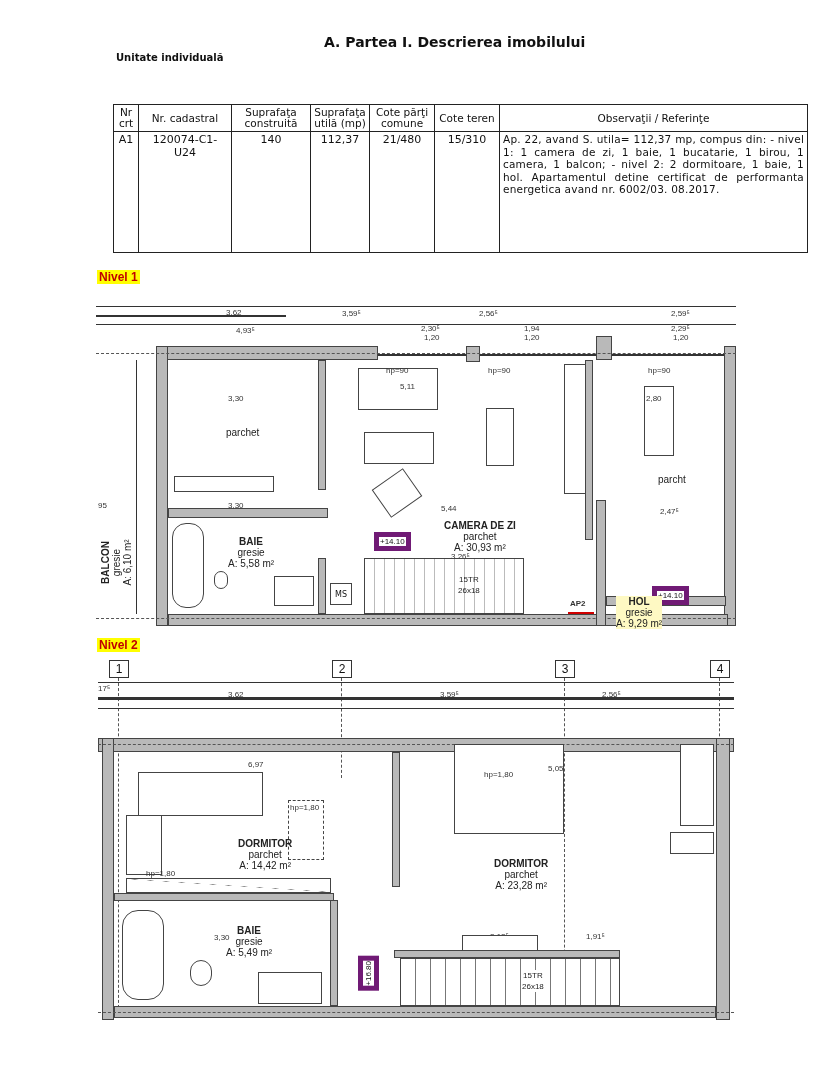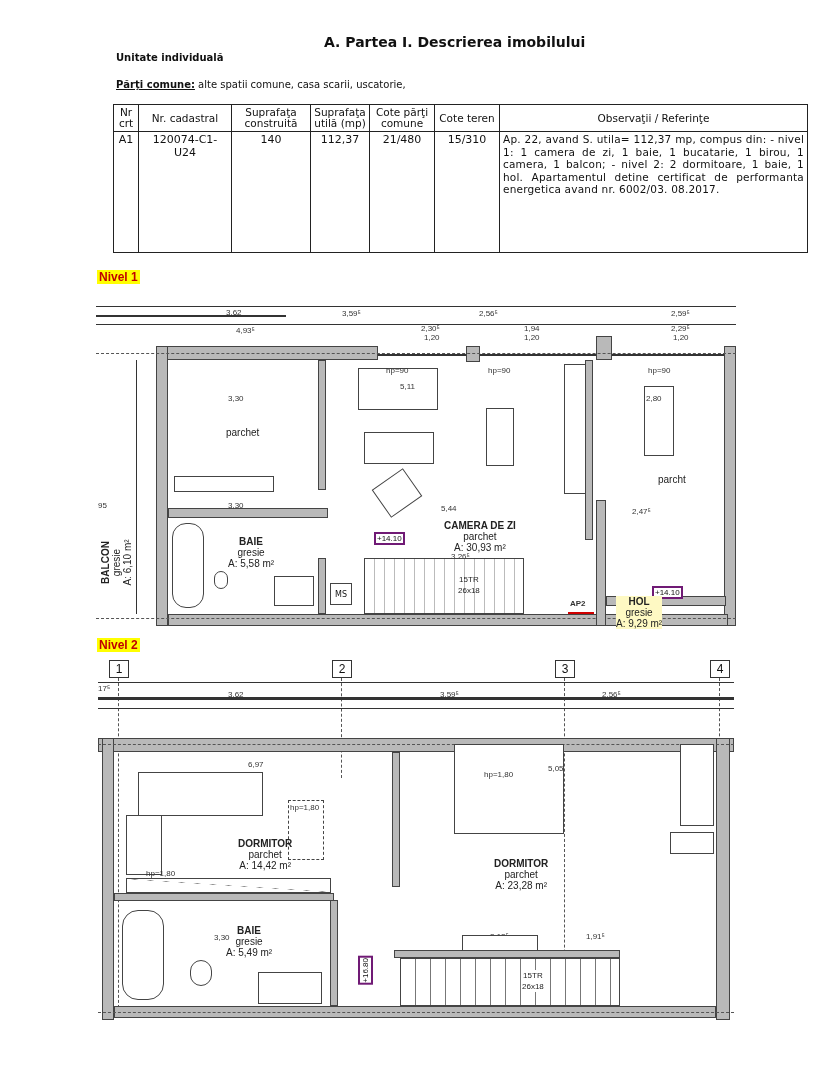--- a/index.html
+++ b/index.html
@@ -23,29 +23,28 @@
   .wall { position: absolute; background: #b9b9b9; border: 1px solid #444; box-sizing: border-box; }
   .line { position: absolute; background: #333; }
   .dash-h { position: absolute; height: 0; border-top: 1.5px dashed #555; }
   .dash-v { position: absolute; width: 0; border-left: 1.5px dashed #555; }
   .dim { position: absolute; font-size: 8px; color: #333; font-family: "Liberation Sans", sans-serif; white-space: nowrap; }
   .room { position: absolute; text-align: center; font-family: "Liberation Sans", sans-serif; font-size: 10px; line-height: 11px; color: #222; }
   .room .rn { font-weight: bold; font-size: 10px; }
   .box { position: absolute; border: 1px solid #444; box-sizing: border-box; background: #fff; }
   .axis { position: absolute; width: 18px; height: 16px; border: 1px solid #333; font-size: 12px;
           text-align: center; line-height: 16px; font-family: "Liberation Sans", sans-serif; background:#fff; }
-  .elev { position: absolute; border: 2px solid #701a75; font-size: 8px; padding: 0 1px; font-family: "Liberation Sans", sans-serif; background:#fff; }
+  .elev { position: absolute; border: 5px solid #701a75; font-size: 8px; padding: 0 1px; font-family: "Liberation Sans", sans-serif; background:#fff; }
 </style>
 </head>
 <body>
 
 <div class="abs title">A. Partea I. Descrierea imobilului</div>
 <div class="abs subtitle">Unitate individuală</div>
 <div class="abs addr">
-  <div><span class="parti-label">Părţi comune:</span><span> alte spatii comune, casa scarii, uscatorie,</span></div>
 </div>
 
 <table class="reg">
   <thead>
     <tr>
       <th style="width:18px">Nr crt</th>
       <th style="width:86px">Nr. cadastral</th>
       <th style="width:72px">Suprafaţa construită</th>
       <th style="width:52px">Suprafaţa utilă (mp)</th>
       <th style="width:58px">Cote părţi comune</th>
@@ -150,21 +149,21 @@
   <div class="room" style="left:362px; top:278px; font-size:8px;">
     <div>15TR</div>
     <div>26x18</div>
   </div>
 
   <div class="box" style="left:548px; top:90px; width:30px; height:70px;"></div>
   <div class="room" style="left:538px; top:178px;margin-left:24px;">
     <div>parcht</div>
   </div>
   <div class="dim" style="left:550px; top:98px;">2,80</div>
-  <div class="dim" style="left:536px; top:211px;">2,47⁵</div>
+  <div class="dim" style="left:564px; top:211px;">2,47⁵</div>
 
   <div class="abs" style="left:476px; top:272px; width:0; height:0; border-left:8px solid transparent; border-right:8px solid transparent; border-bottom:12px solid #fff; outline:none;"></div>
   <div class="dim" style="left:474px; top:303px; font-weight:bold;">AP2</div>
   <div class="line" style="left:472px; top:316px; width:26px; height:2px; background:#d00000;"></div>
 
   <div class="elev" style="left:556px; top:290px;">+14.10</div>
   <div class="room" style="left:520px; top:300px; background:#fef9c3;">
     <div class="rn">HOL</div>
     <div>gresie</div>
     <div>A: 9,29 m²</div>

